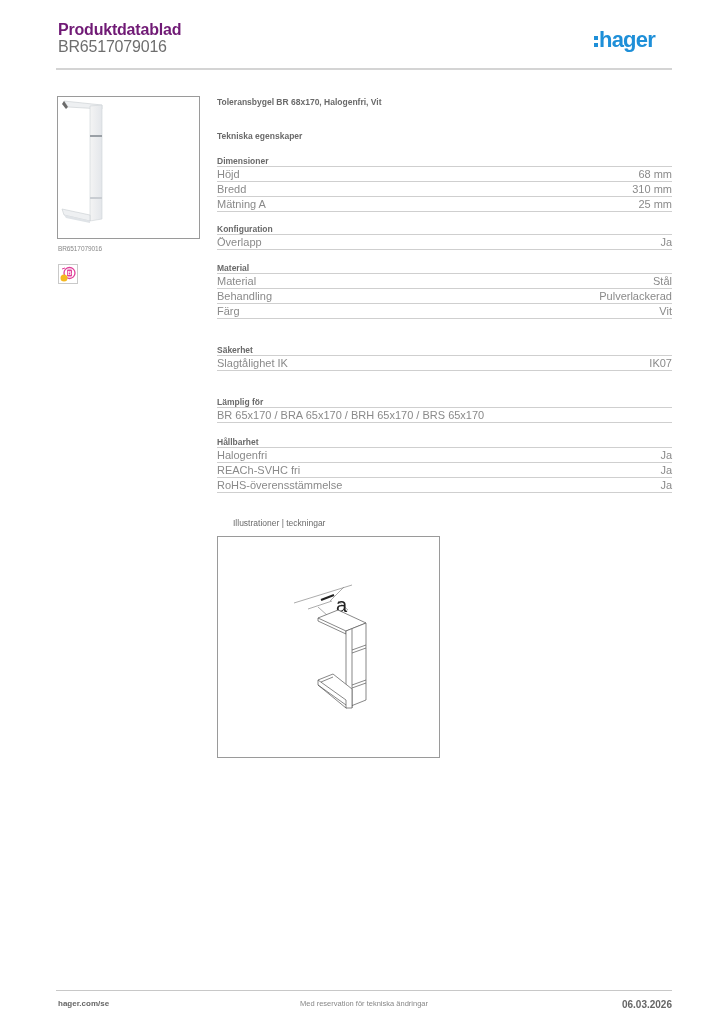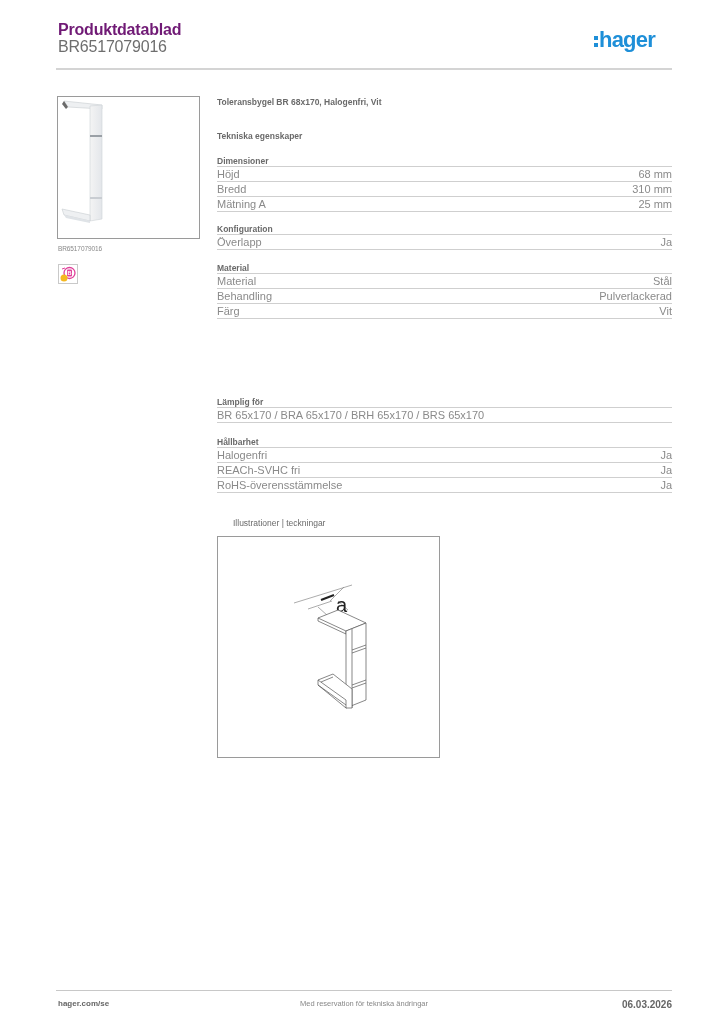--- a/index.html
+++ b/index.html
@@ -114,20 +114,25 @@
         <span>Behandling</span>
         <span class="v">Pulverlackerad</span>
       </div>
     <div class="row">
         <span>Färg</span>
         <span class="v">Vit</span>
       </div>
   </div>
 
   <div class="section" style="top:344px;">
+    <div class="section-title">Säkerhet</div>
+    <div class="row">
+        <span>Slagtålighet IK</span>
+        <span class="v">IK07</span>
+      </div>
   </div>
 
   <div class="section" style="top:396px;">
     <div class="section-title">Lämplig för</div>
     <div class="row">
         <span>BR 65x170 / BRA 65x170 / BRH 65x170 / BRS 65x170</span>
         <span class="v"></span>
       </div>
   </div>
 

